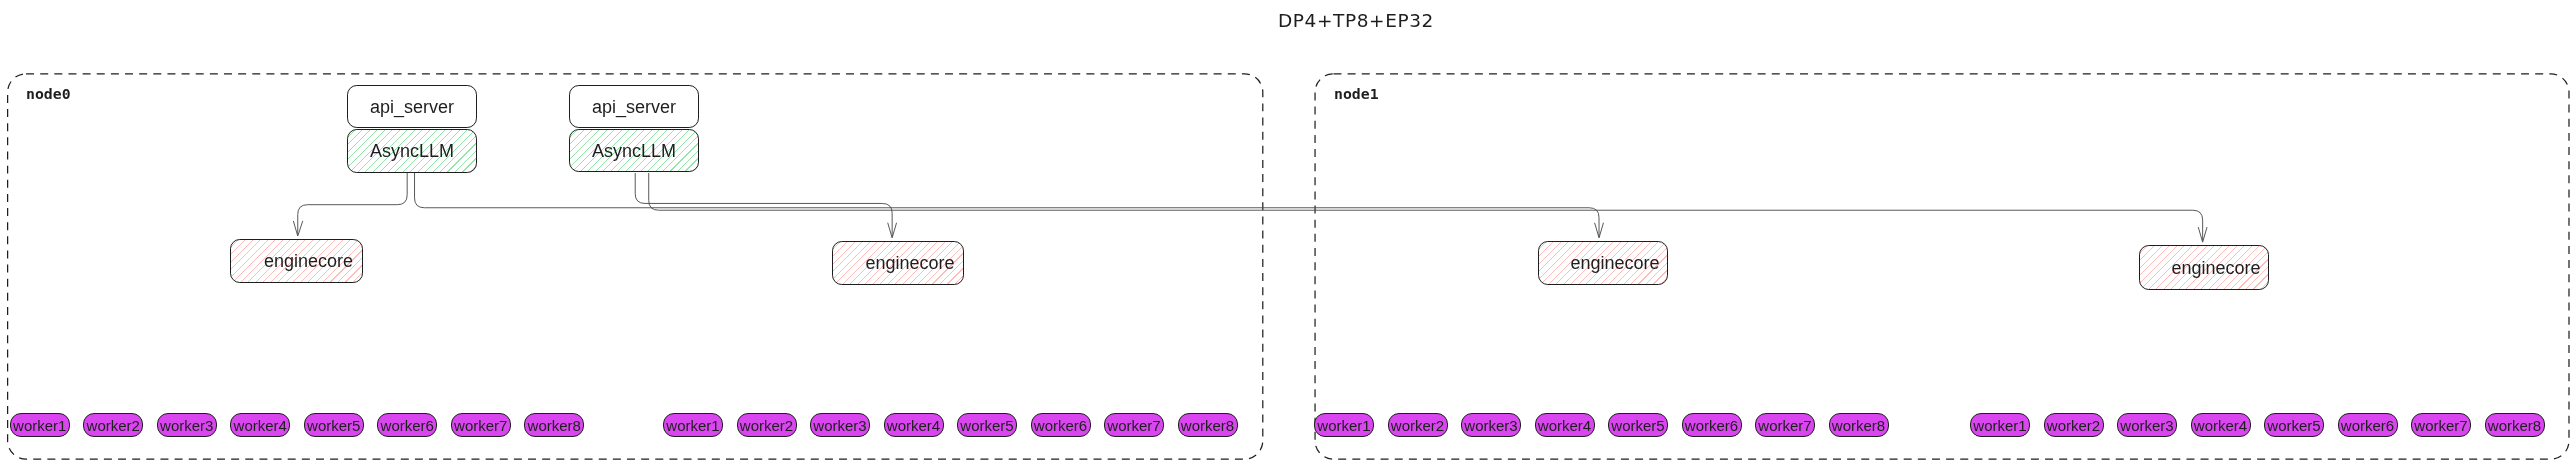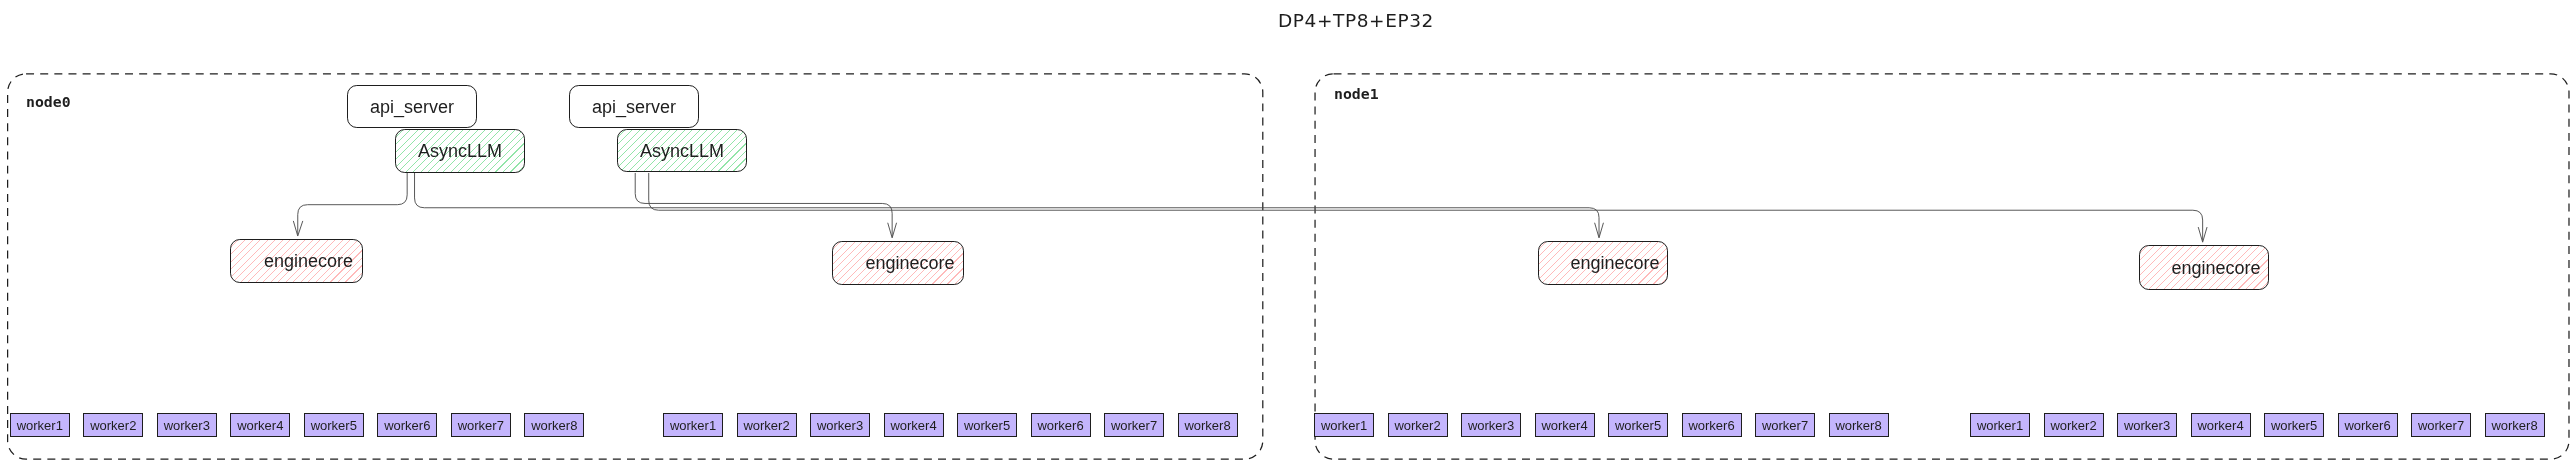--- a/index.html
+++ b/index.html
@@ -9,29 +9,29 @@
   .abs{position:absolute;box-sizing:border-box;}
   .title{font-family:"DejaVu Sans",sans-serif;font-size:18.5px;font-weight:500;
          letter-spacing:0.6px;transform:translateX(-50%);white-space:nowrap;}
   .node-label{font-family:"DejaVu Sans Mono",monospace;font-size:14.8px;font-weight:600;}
   .box{border:1.4px solid #1e1e1e;border-radius:9.8px;background:#ffffff;
        display:flex;align-items:center;justify-content:center;
        font-size:18px;line-height:1;}
   .hatch-green{background-color:#ffffff;
        background-image:repeating-linear-gradient(135deg,
          rgba(110,220,140,0) 0px, rgba(110,220,140,0) 4.3px,
-         rgba(110,220,140,0.75) 4.3px, rgba(110,220,140,0.75) 5.3px);margin-left:48px;}
+         rgba(110,220,140,0.75) 4.3px, rgba(110,220,140,0.75) 5.3px);}
   .hatch-red{background-color:#ffffff;
        background-image:repeating-linear-gradient(135deg,
          rgba(255,150,150,0) 0px, rgba(255,150,150,0) 4.3px,
          rgba(255,150,150,0.65) 4.3px, rgba(255,150,150,0.65) 5.3px);padding-left:24px;}
   .worker-row{display:flex;gap:13.5px;}
-  .worker{width:58px;height:22px;border:1.2px solid #1e1e1e;border-radius:0;
-       background:#c4b5fd;display:flex;align-items:center;justify-content:center;
-       font-size:13px;line-height:1;white-space:nowrap;}
+  .worker{width:58px;height:22px;border:1.2px solid #1e1e1e;border-radius:11px;
+       background:#d946ef;display:flex;align-items:center;justify-content:center;
+       font-size:15px;line-height:1;white-space:nowrap;}
 </style>
 </head>
 <body>
 
 <svg id="wires" width="2576" height="469" viewBox="0 0 4188 763">
 
   <rect x="11" y="120" width="2042" height="627" rx="30" ry="30" fill="none" stroke="#1e1e1e" stroke-width="2" stroke-dasharray="13 10"></rect>
   <rect x="2138" y="120" width="2040" height="627" rx="30" ry="30" fill="none" stroke="#1e1e1e" stroke-width="2" stroke-dasharray="13 10"></rect>
 
   <g fill="none" stroke="#4a4a4a" stroke-width="1.5" stroke-linecap="round" stroke-linejoin="round">
@@ -44,21 +44,21 @@
     <path d="M 1032 282 L 1032 315 Q 1032 331 1048 331 L 1434 331 Q 1450 331 1450 347 L 1450 384"></path>
     <polyline points="1443,363 1450,387 1457,363"></polyline>
 
     <path d="M 1054 282 L 1054 326 Q 1054 342 1070 342 L 3566 342 Q 3582 342 3582 358 L 3582 391"></path>
     <polyline points="3575,370 3582,394 3589,370"></polyline>
   </g>
 </svg>
 
 <div class="abs title" style="left:1356px;top:9.8px;">DP4+TP8+EP32</div>
 
-<div class="abs node-label" style="left:26px;top:93px;">node0</div>
+<div class="abs node-label" style="left:26px;top:85px;">node0</div>
 <div class="abs node-label" style="left:1334px;top:85px;">node1</div>
 
 <div class="abs box" style="left:347px;top:85px;width:130px;height:43px;">api_server</div>
 <div class="abs box hatch-green" style="left:347px;top:129px;width:130px;height:44px;">AsyncLLM</div>
 
 <div class="abs box" style="left:569px;top:85px;width:130px;height:43px;">api_server</div>
 <div class="abs box hatch-green" style="left:569px;top:129px;width:130px;height:43px;">AsyncLLM</div>
 
 <div class="abs box hatch-red" style="left:230px;top:239px;width:133px;height:44px;">enginecore</div>
 <div class="abs box hatch-red" style="left:832px;top:241px;width:132px;height:44px;">enginecore</div>

